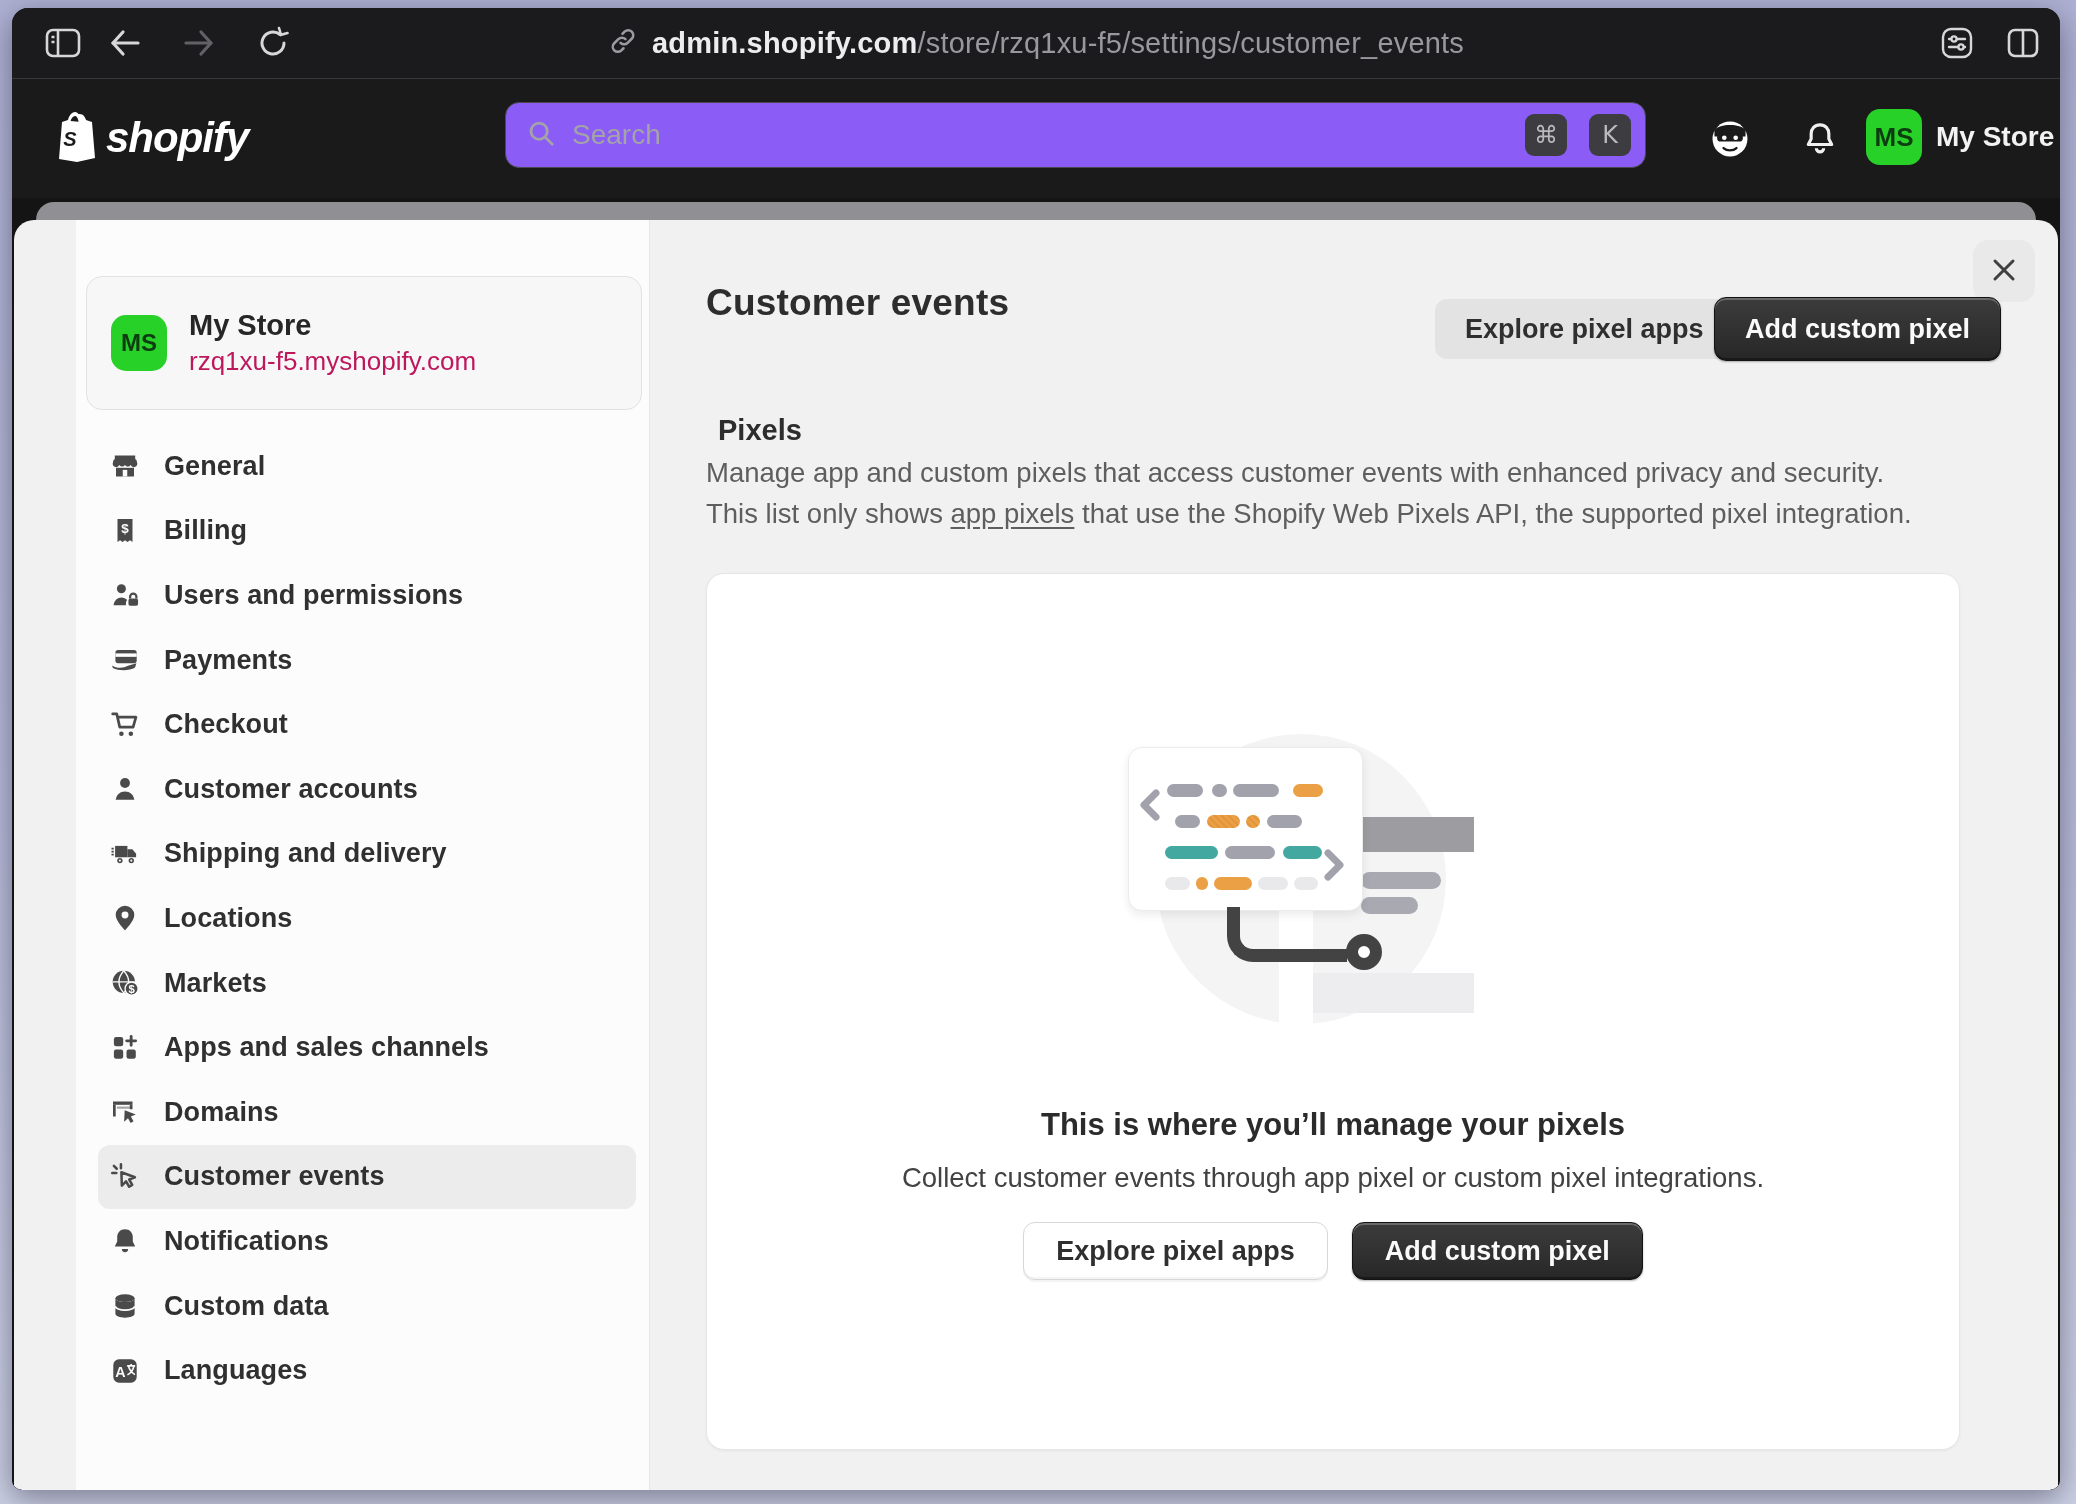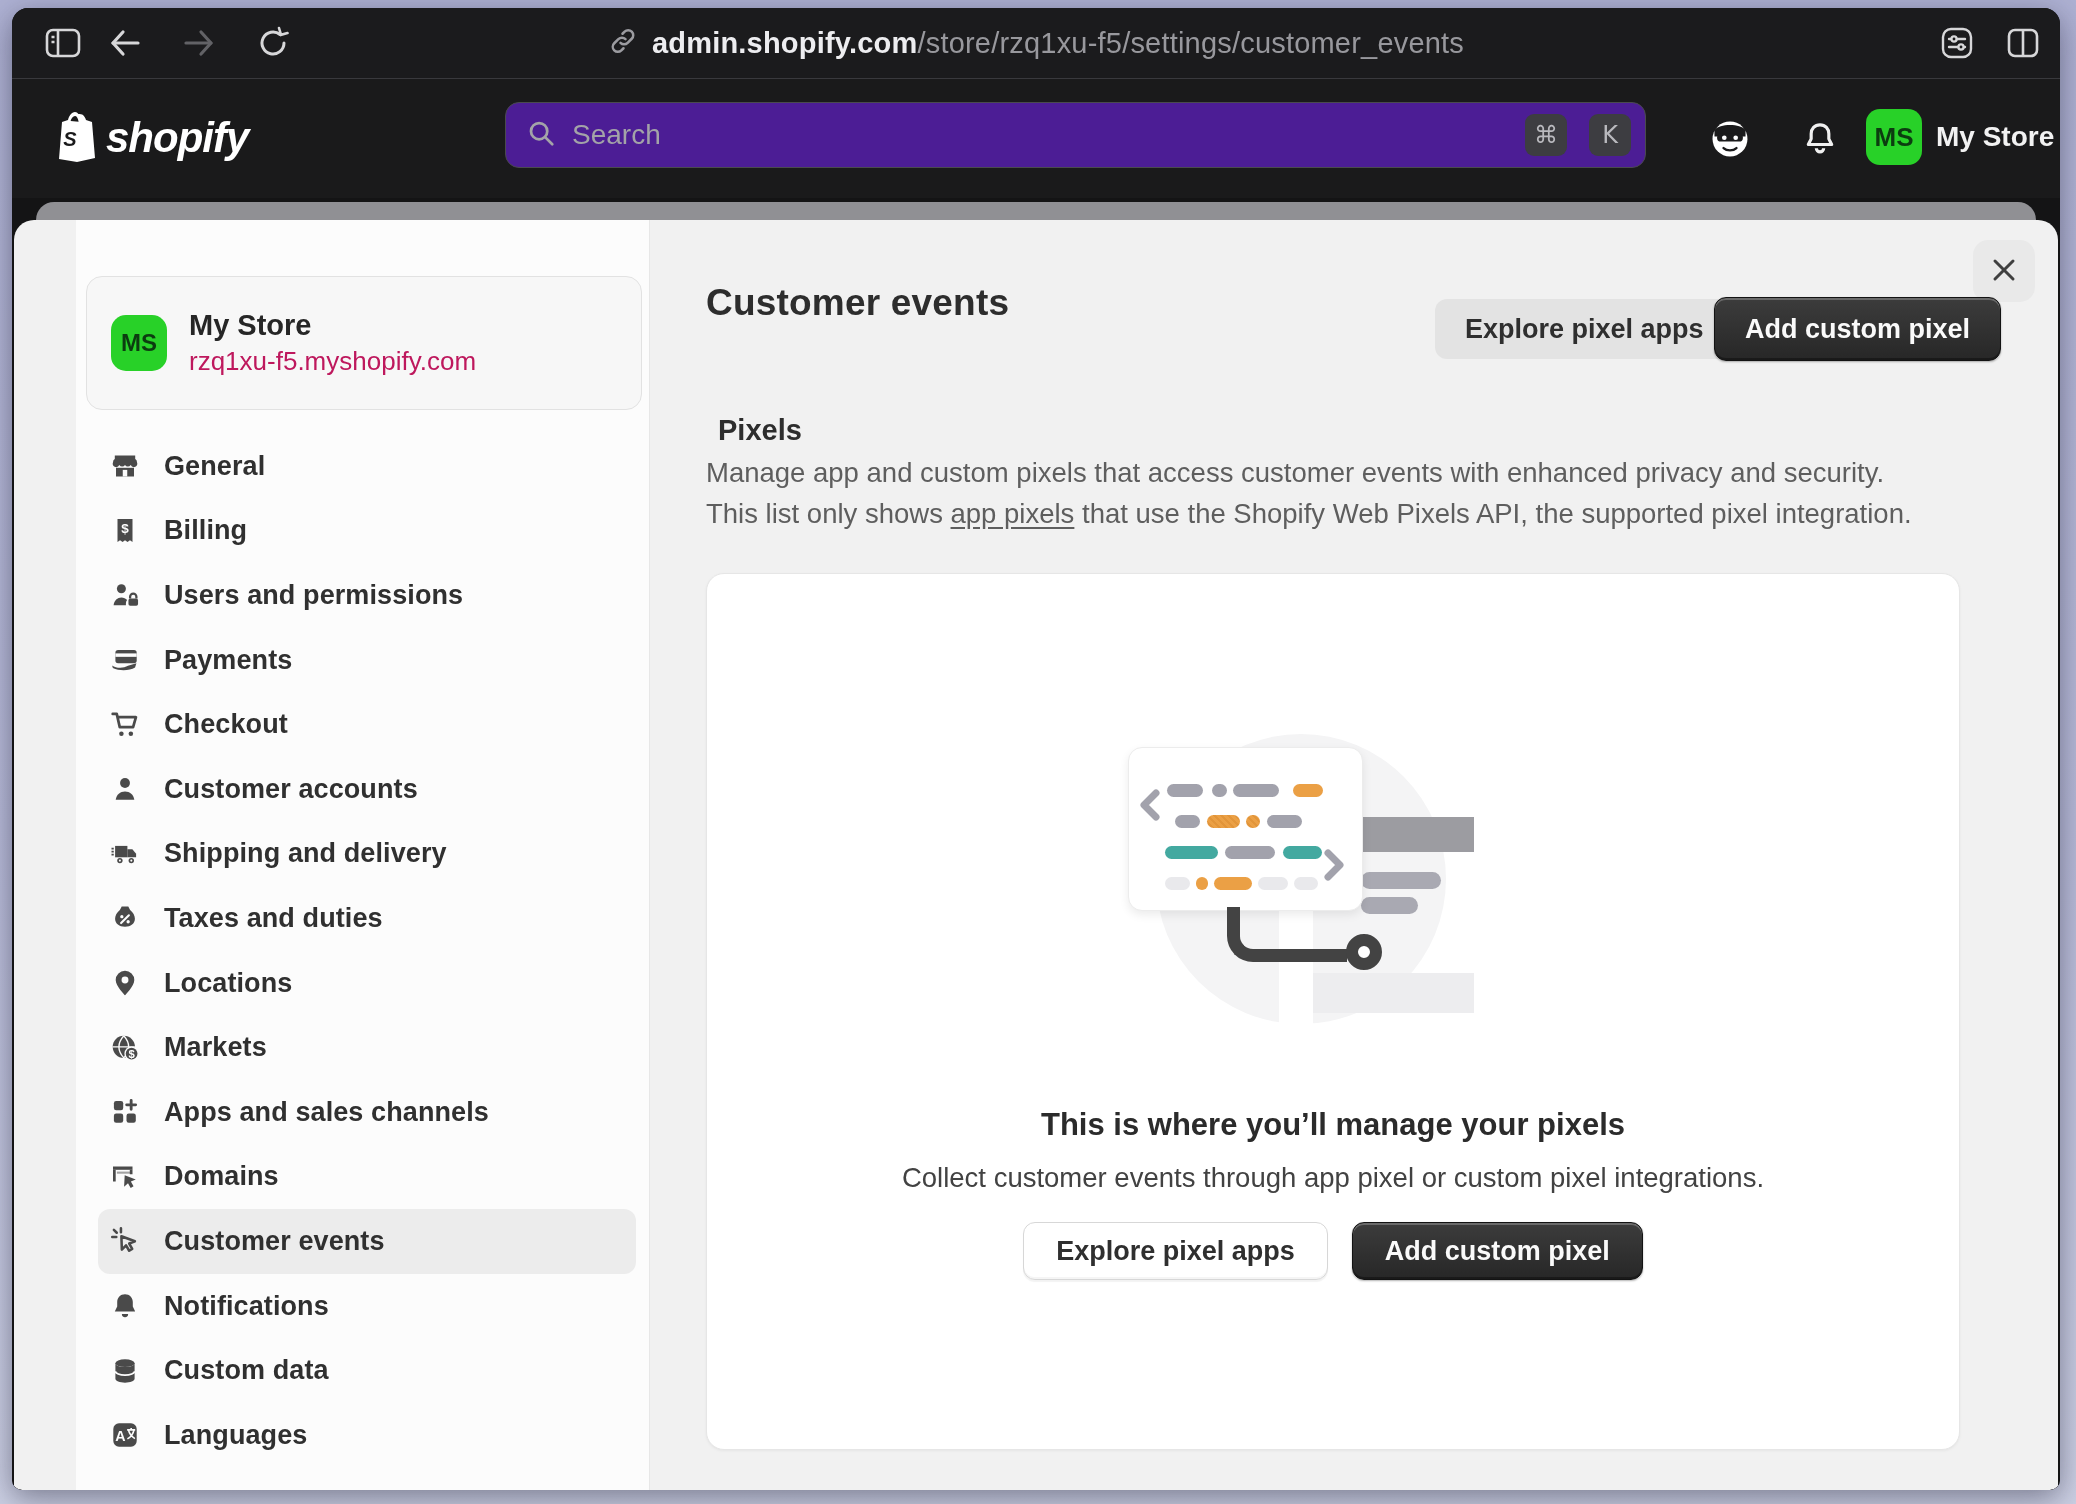--- a/index.html
+++ b/index.html
@@ -20,21 +20,21 @@
   .chrome-btn.dim{color:#626266;}
   .url-wrap{left:0;top:0;width:100%;height:70px;display:flex;align-items:center;justify-content:center;gap:14px;color:#9b9ba0;}
   .url-text{font-size:29px;letter-spacing:.2px;white-space:nowrap;}
   .url-host{color:#ededf0;font-weight:bold;}
   .url-path{color:#98989d;}
 
   
   .topbar{left:0;top:71px;width:100%;height:119px;background:#1a1a1b;}
   .brand{left:38px;top:26px;height:66px;display:flex;align-items:center;gap:10px;color:#fff;}
   .brand-word{font-size:42px;font-weight:bold;font-style:italic;letter-spacing:-1px;}
-  .searchbox{left:493px;top:23px;width:1141px;height:66px;background:#4c1d95;border:1.5px solid #4a4a4e;
+  .searchbox{left:493px;top:23px;width:1141px;height:66px;background:#8b5cf6;border:1.5px solid #4a4a4e;
     border-radius:14px;display:flex;align-items:center;padding:0 14px 0 20px;box-sizing:border-box;gap:14px;}
   .searchbox input{flex:1;background:transparent;border:none;outline:none;color:#e8e8e8;font-size:28px;font-family:"Liberation Sans",sans-serif;}
   .searchbox input::placeholder{color:#a3a3a8;}
   .keycap{width:42px;height:42px;border-radius:9px;background:#3d3d41;color:#b9b9be;font-size:24px;
     display:flex;align-items:center;justify-content:center;margin-left:8px;font-family:"DejaVu Sans",sans-serif;}
   .tb-icon{top:34px;width:52px;height:52px;display:flex;align-items:center;justify-content:center;}
   .tb-avatar{left:1854px;top:30px;width:56px;height:56px;border-radius:14px;background:#28d128;
     display:flex;align-items:center;justify-content:center;font-weight:bold;font-size:26px;color:#0c3c10;}
   .tb-account-name{left:1924px;top:30px;height:56px;display:flex;align-items:center;color:#f2f2f2;font-size:28px;font-weight:bold;}
 
@@ -291,31 +291,20 @@
                     <circle cx="6.6" cy="14.4" r="1.8"></circle>
                     <circle cx="14.2" cy="14.4" r="1.8"></circle>
                     <circle cx="6.6" cy="14.4" r=".7" fill="#fcfcfc"></circle>
                     <circle cx="14.2" cy="14.4" r=".7" fill="#fcfcfc"></circle>
                     <path d="M1 6.4h1.5M1 8.4h1.5M1 10.4h1.5" stroke="currentColor" stroke-width="1.3"></path>
                   </svg>
                 </span>
     <span class="nav-label">Shipping and delivery</span>
   </div>
 
-  <div class="nav-item">
-    <span class="nav-icon">
-                  <svg viewBox="0 0 20 20" fill="currentColor">
-                    <path d="M7.8 2.4h4.4l1.2 2.2c2 1.6 3.2 3.7 3.2 5.9 0 3.3-2.8 5.3-6.6 5.3s-6.6-2-6.6-5.3c0-2.2 1.2-4.3 3.2-5.9z"></path>
-                    <path d="M7.4 13.4l5.2-5.2" stroke="#fcfcfc" stroke-width="1.4" stroke-linecap="round"></path>
-                    <circle cx="7.9" cy="9.1" r="1.1" fill="#fcfcfc"></circle>
-                    <circle cx="12.1" cy="12.5" r="1.1" fill="#fcfcfc"></circle>
-                  </svg>
-                </span>
-    <span class="nav-label">Taxes and duties</span>
-  </div>
 
   <div class="nav-item">
     <span class="nav-icon">
                   <svg viewBox="0 0 20 20" fill="currentColor">
                     <path d="M10 1.8a6.2 6.2 0 0 1 6.2 6.2c0 4.1-6.2 10.2-6.2 10.2S3.8 12.1 3.8 8A6.2 6.2 0 0 1 10 1.8z"></path>
                     <circle cx="10" cy="8" r="2.3" fill="#fcfcfc"></circle>
                   </svg>
                 </span>
     <span class="nav-label">Locations</span>
   </div>

